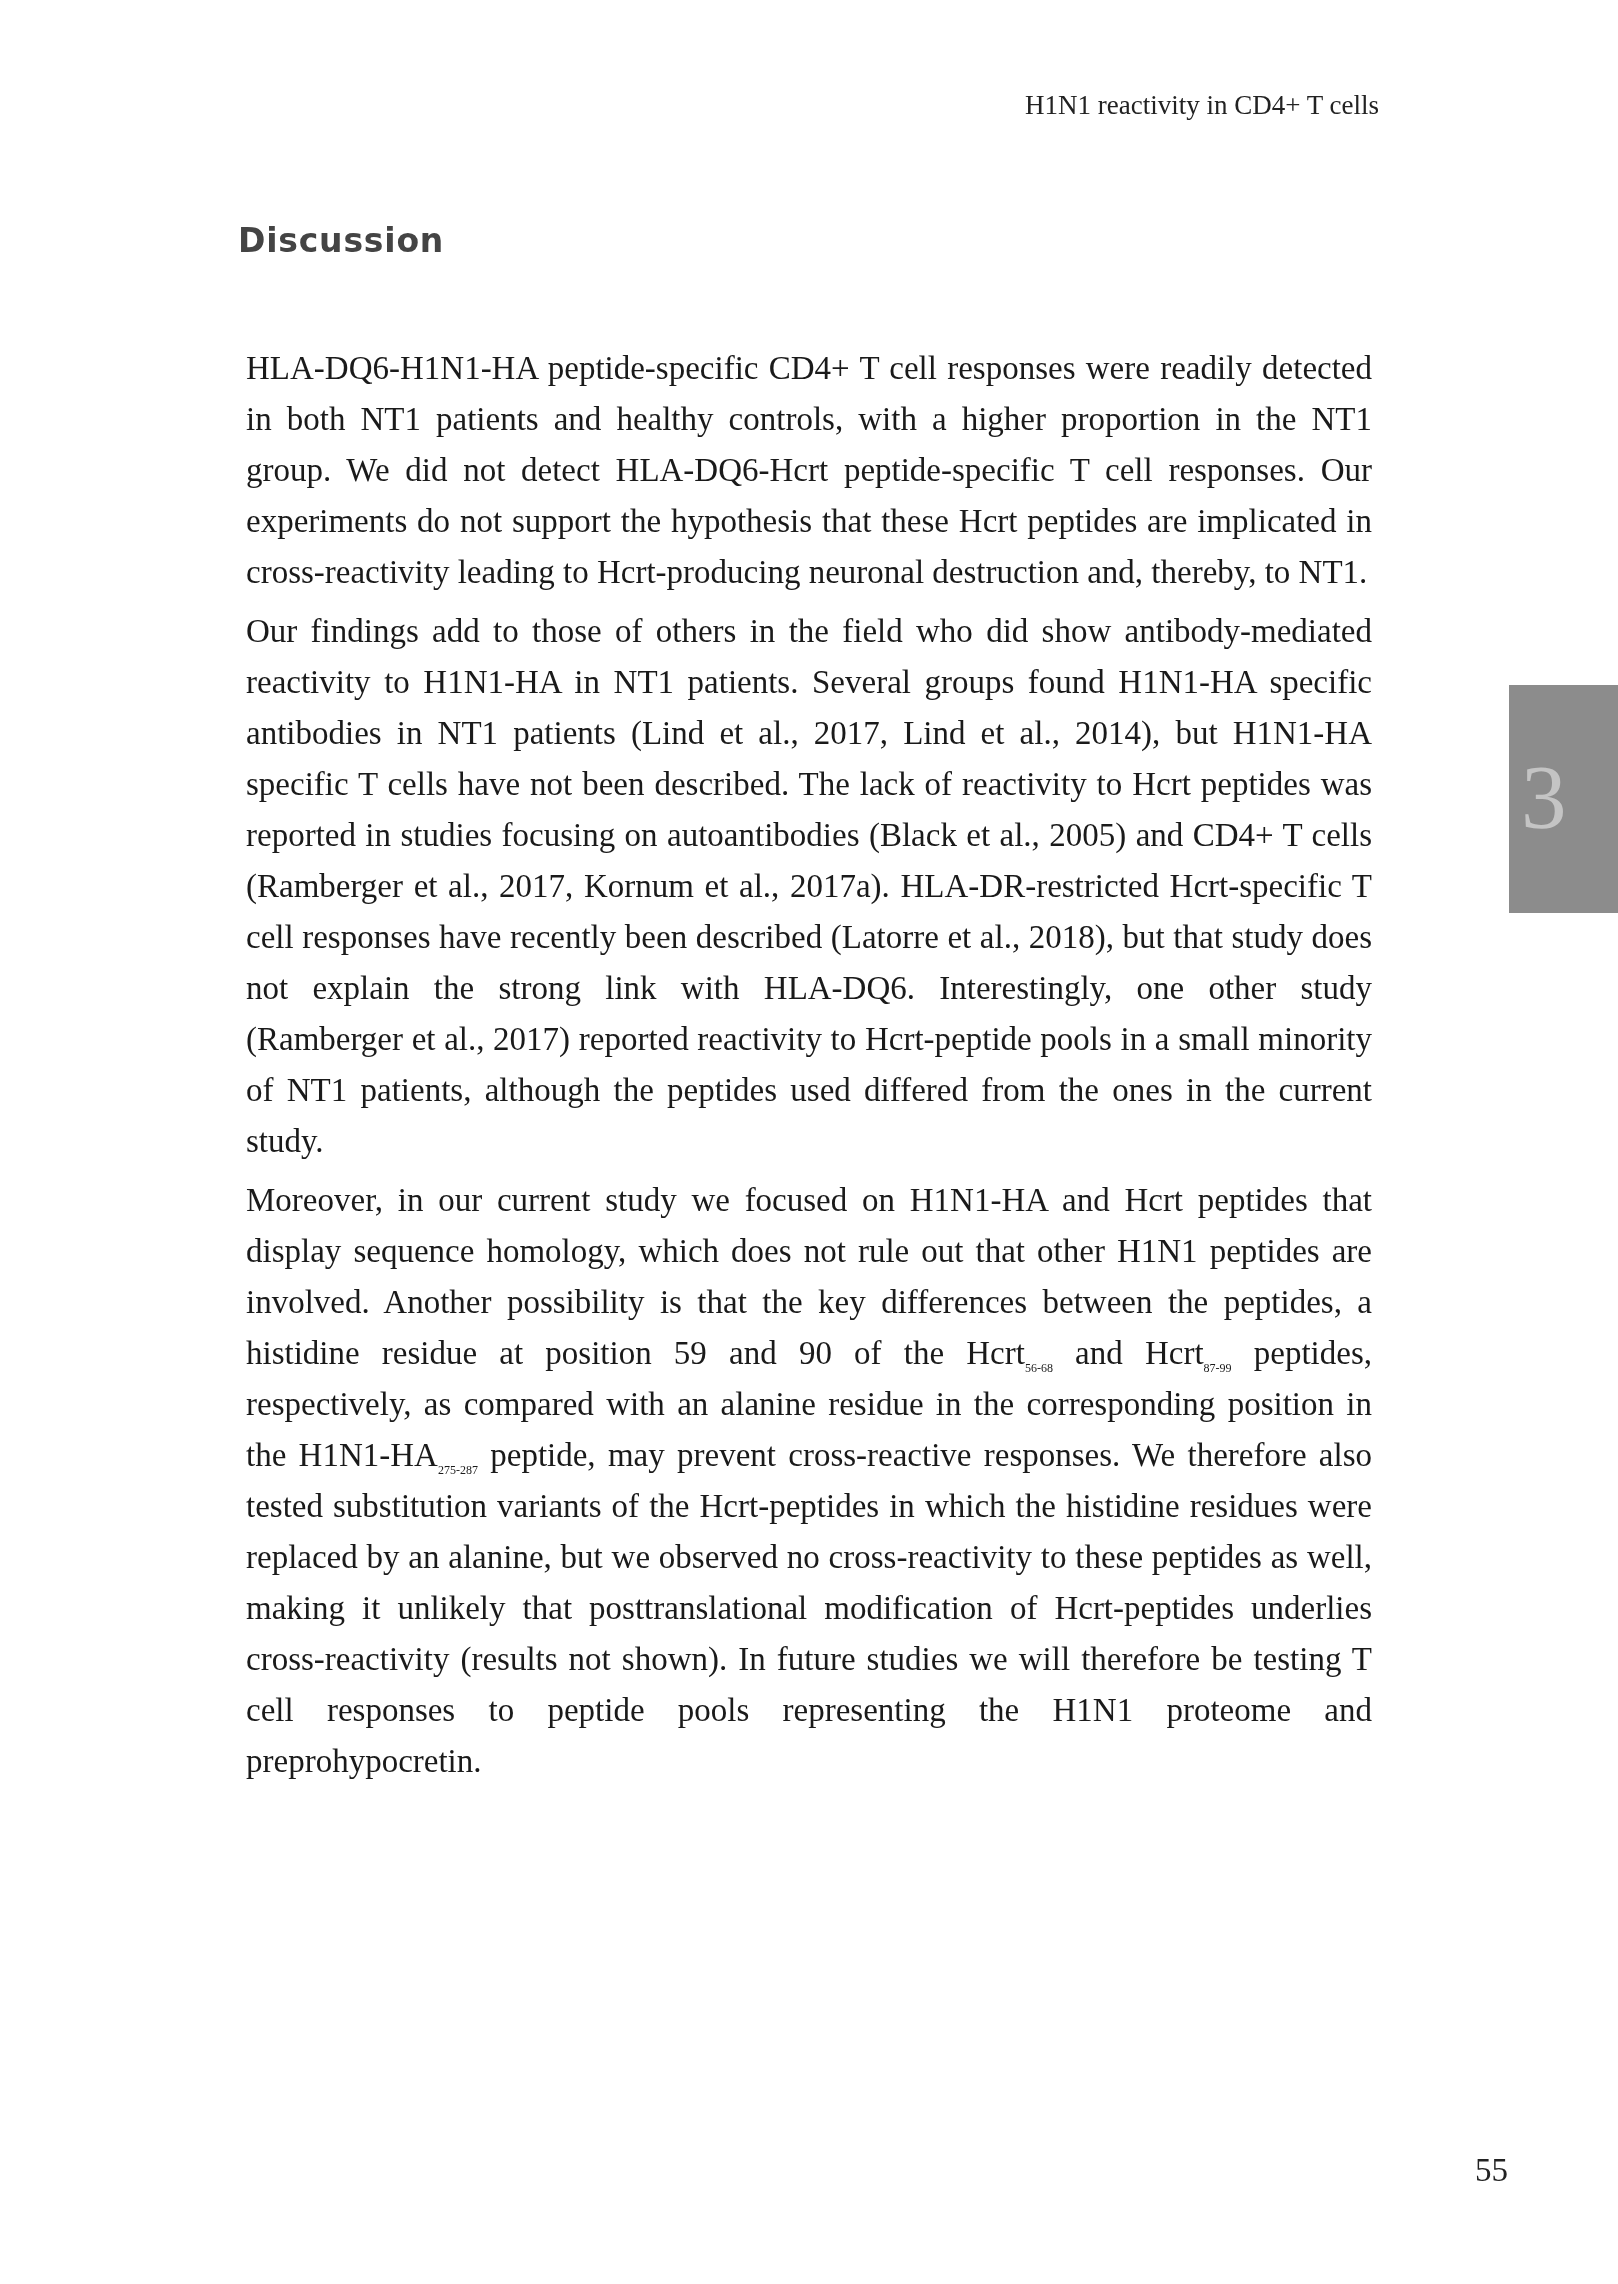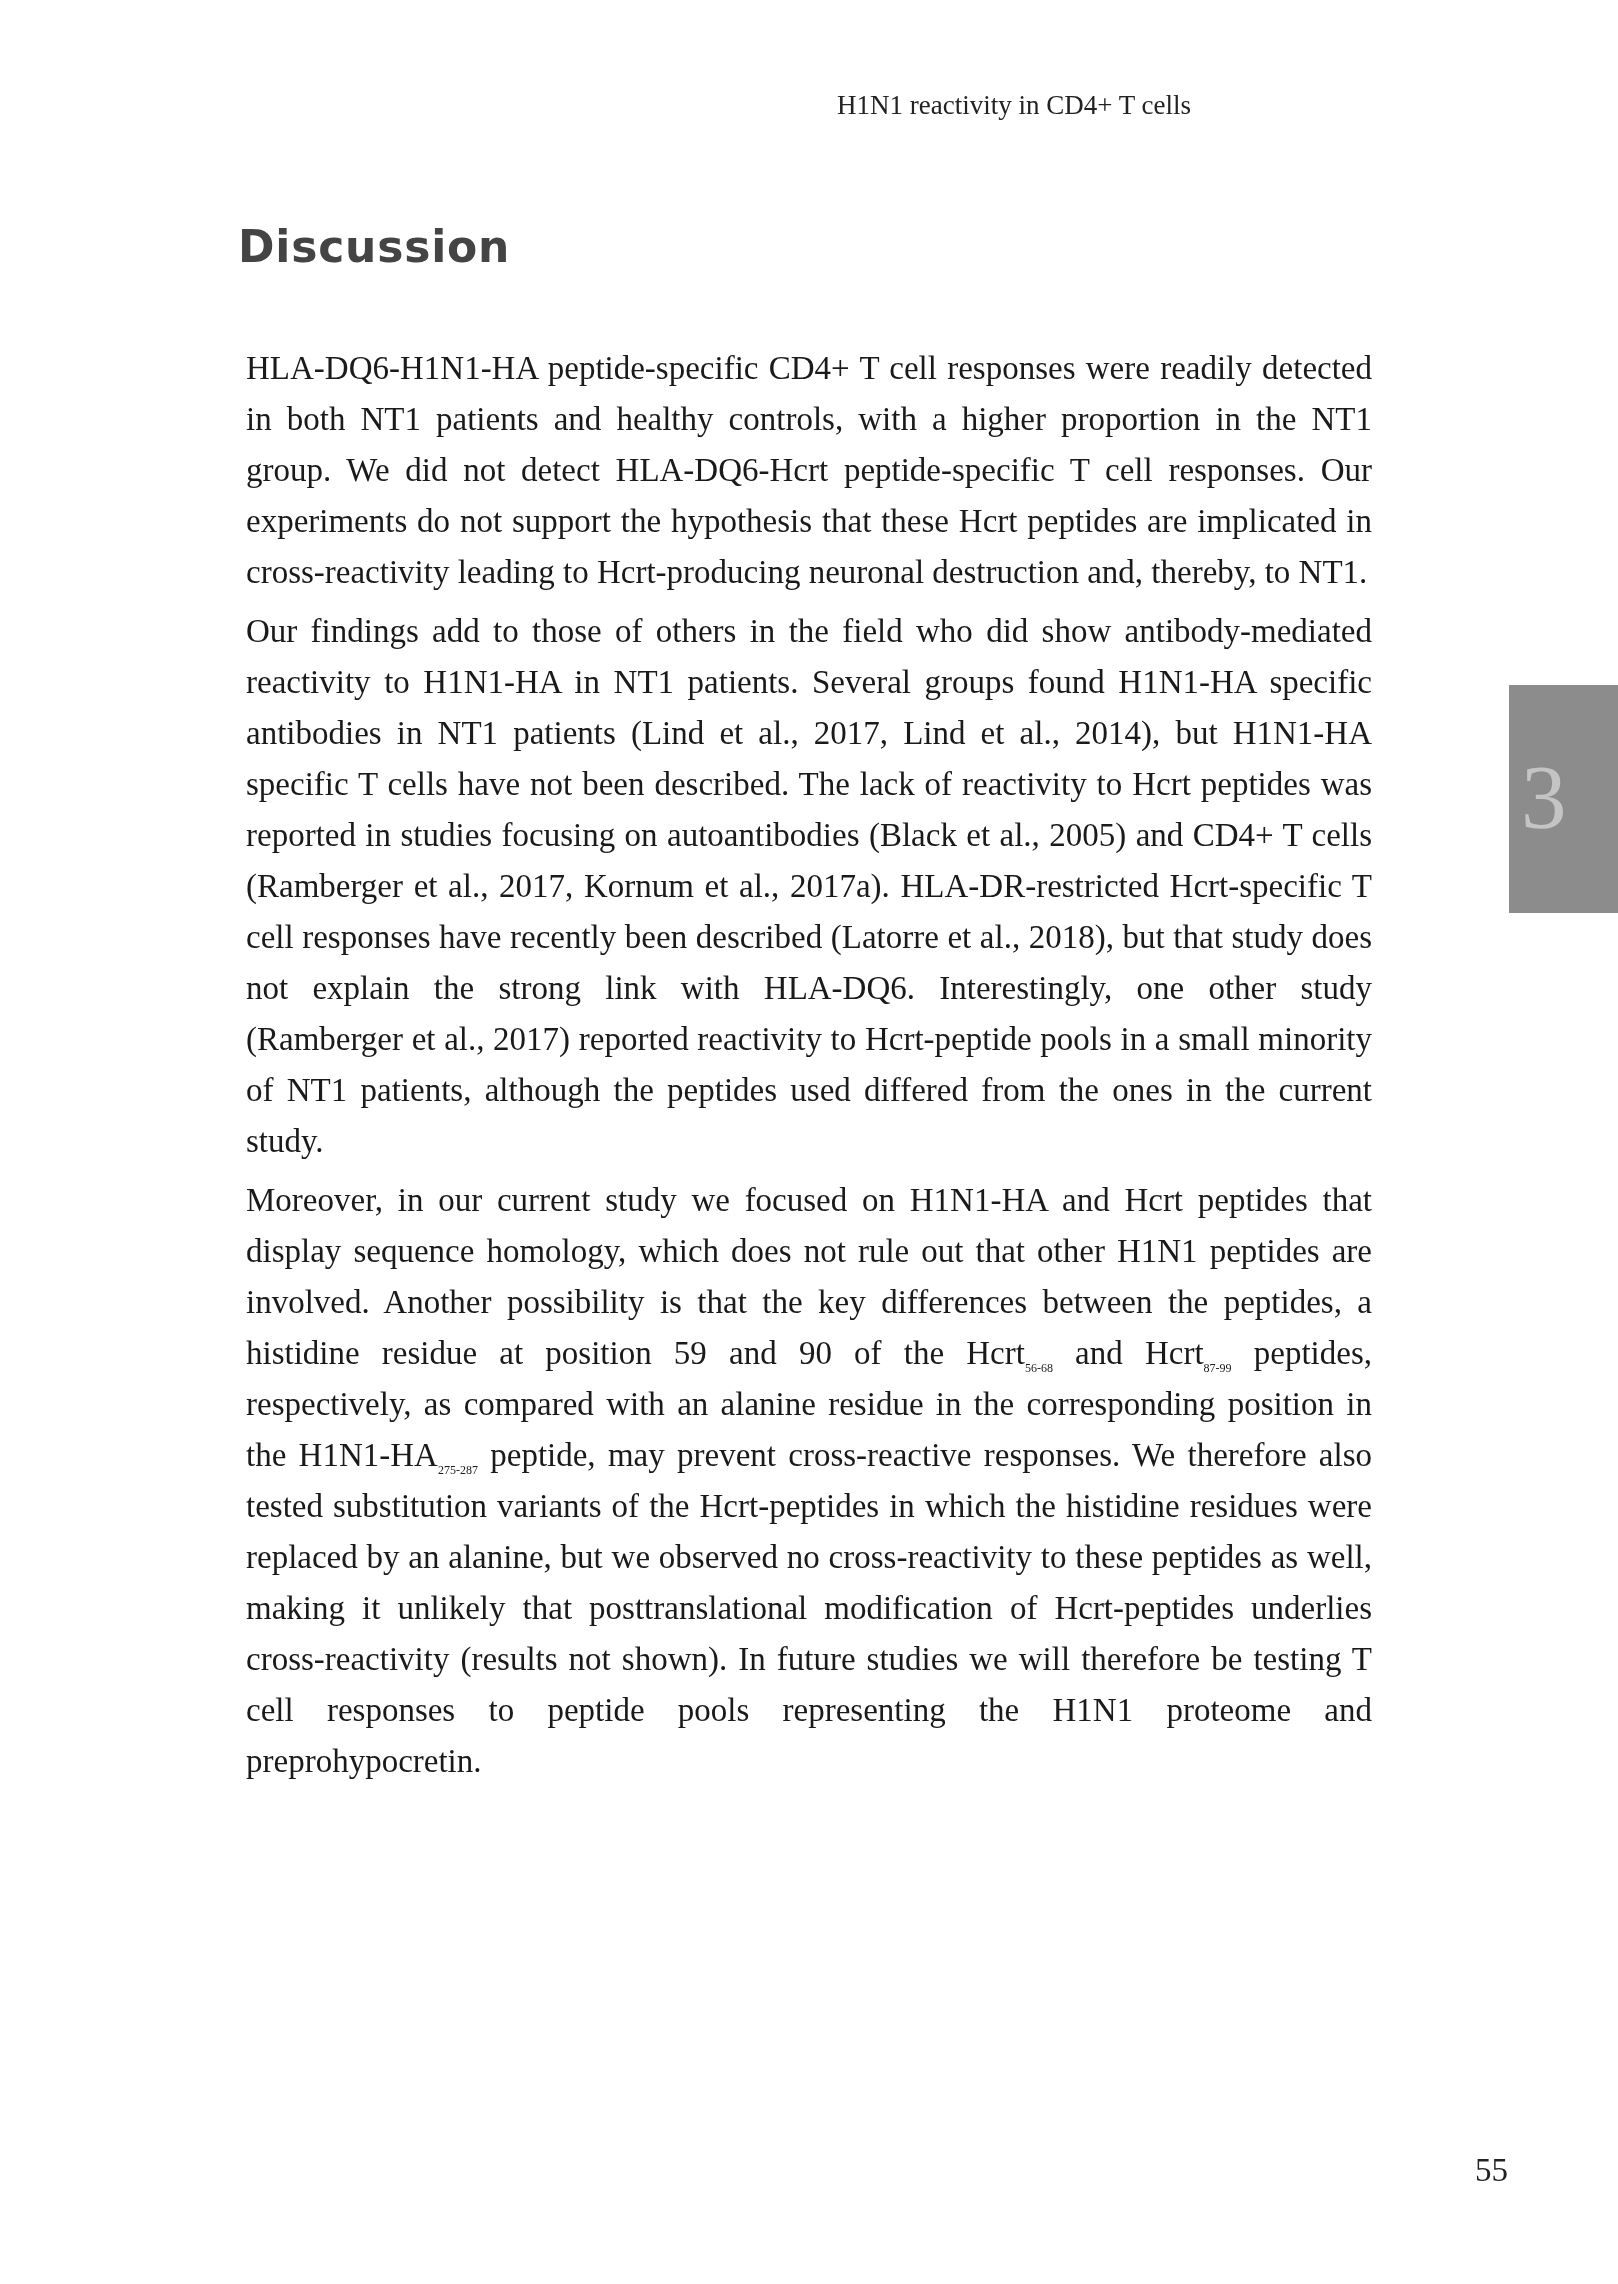--- a/index.html
+++ b/index.html
@@ -1,24 +1,25 @@
 <!DOCTYPE html>
 <html style="font-size:12px"><head>
 <meta charset="utf-8">
 <style>
   html, body { margin: 0; padding: 0; background: #ffffff; }
   body { width: 1619px; height: 2284px; position: relative; overflow: hidden; }
   .running-header {
     position: absolute; left: 837px; top: 90px; width: 542px;
+    text-align: right;
     font-family: "Liberation Serif", serif; font-size: 27px; color: #222;
   }
   .section-title {
     position: absolute; left: 238px; top: 221px;
     font-family: "DejaVu Sans", sans-serif; font-weight: bold;
-    font-size: 44px; color: #444444; letter-spacing: 0.8px; margin: 0; text-align: right;
+    font-size: 33px; color: #444444; letter-spacing: 0.8px; margin: 0; text-align: right;
   }
   .body-text {
     position: absolute; left: 238px; top: 335px; width: 1142px;
     font-family: "Liberation Serif", serif; font-size: 33px;
     line-height: 51px; color: #1a1a1a;
   }
   .body-text p { margin: 8px; text-align: justify; text-align-last: left; }
   .body-text sub { font-size: 12px; line-height: 0; vertical-align: -7.6px; }
   .chapter-tab {
     position: absolute; left: 1509px; top: 685px; width: 110px; height: 228px;

